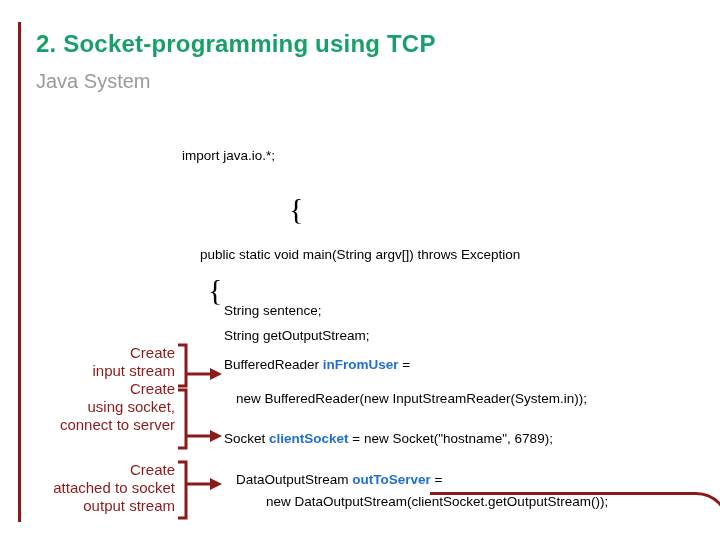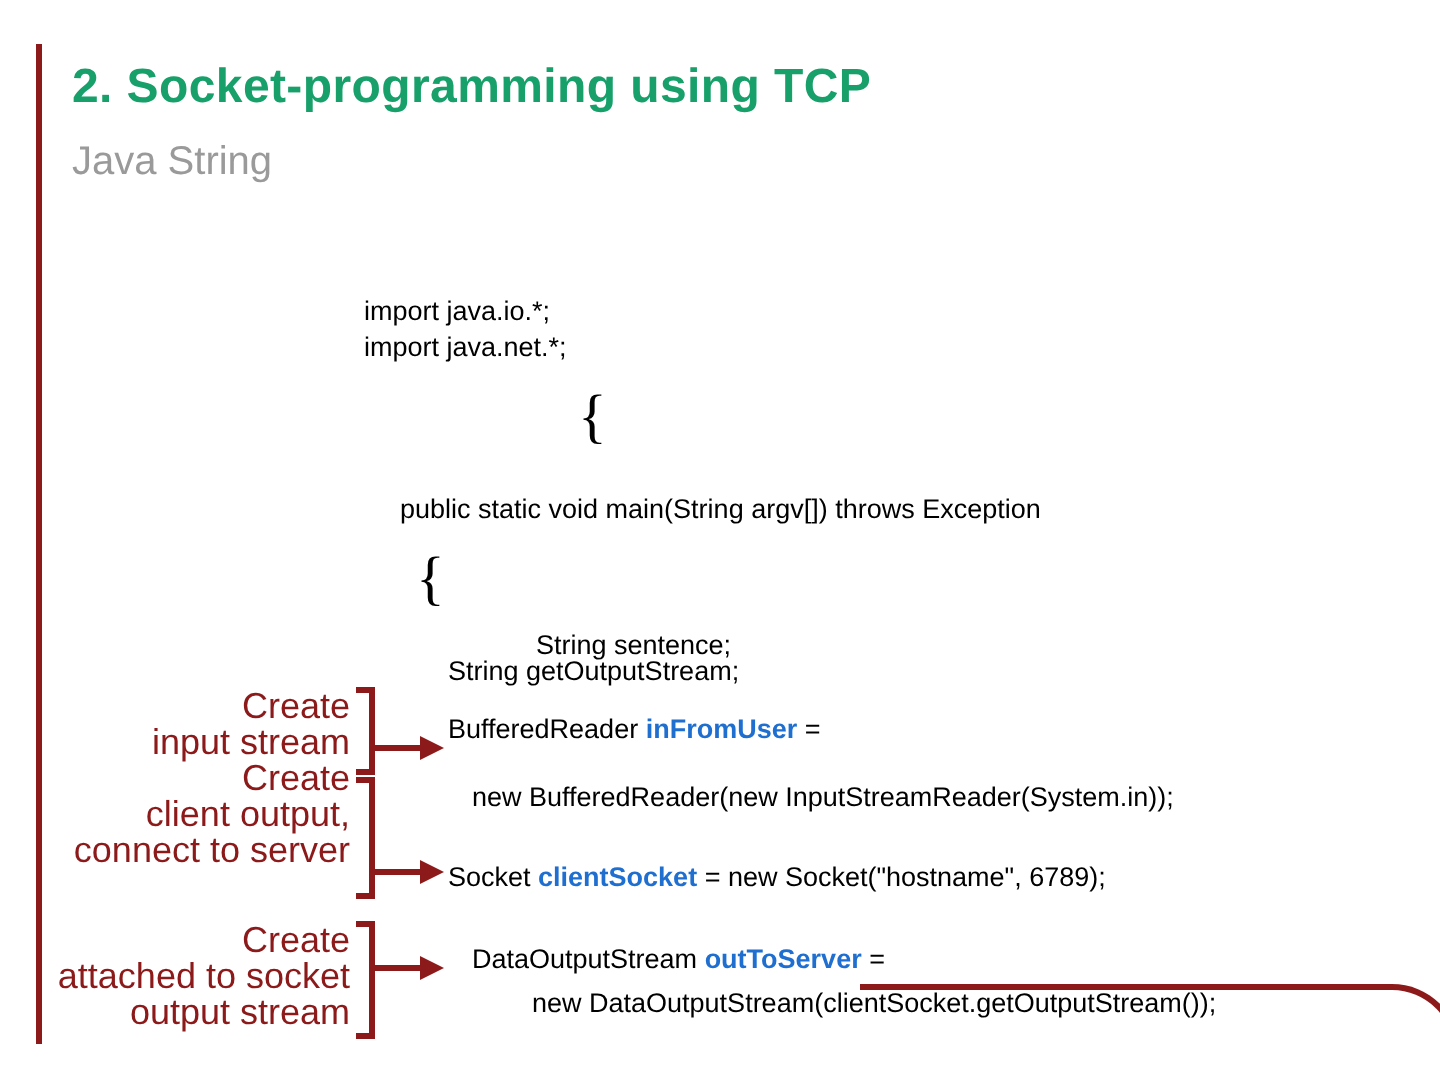--- a/index.html
+++ b/index.html
@@ -71,21 +71,21 @@
     position: absolute;
     font-family: "Liberation Serif", serif;
     font-size: 30px;
     color: #000000;
     line-height: 1;
   }
   
   .annot {
     position: absolute;
     text-align: right;
-    font-size: 18px;
+    font-size: 15px;
     color: #8c1a1a;
     line-height: 18px;
     white-space: nowrap;
   }
   
   .arrows {
     position: absolute;
     left: 0;
     top: 0;
     width: 720px;
@@ -95,31 +95,30 @@
 </style>
 </head>
 <body>
 
 <div id="slide">
 
   <div class="left-rule"></div>
   <div class="bottom-arc"></div>
 
   <div class="title">2. Socket-programming using TCP</div>
-  <div class="subtitle">Java String</div>
+  <div class="subtitle">Java System</div>
 
   <div class="code" style="left:182px; top:147px;">import java.io.*;</div>
-  <div class="code" style="left:182px; top:165px;">import java.net.*;</div>
 
   <div class="brace" style="left:289px; top:194px;">{</div>
 
   <div class="code" style="left:200px; top:246px;">public static void main(String argv[]) throws Exception</div>
   <div class="brace" style="left:208px; top:275px;">{</div>
 
-  <div class="code" style="left:224px; top:314px;margin-left:44px;">String sentence;</div>
+  <div class="code" style="left:224px; top:302px;">String sentence;</div>
   <div class="code" style="left:224px; top:327px;">String getOutputStream;</div>
 
   <div class="code" style="left:224px; top:356px;">
     <span>BufferedReader </span><span class="blue">inFromUser</span><span> =</span>
   </div>
   <div class="code" style="left:236px; top:390px;">new BufferedReader(new InputStreamReader(System.in));</div>
 
   <div class="code" style="left:224px; top:430px;">
     <span>Socket </span><span class="blue">clientSocket</span><span> = new Socket("hostname", 6789);</span>
   </div>
@@ -130,21 +129,21 @@
   <div class="code" style="left:248px; top:493px;margin-left:18px;">new DataOutputStream(clientSocket.getOutputStream());</div>
 
   <div class="annot" style="left:20px; top:344px; width:155px;">
     <div>Create</div>
     <div>input stream</div>
   </div>
 
   <div class="annot" style="left:20px; top:362px; width:155px;">
     <div style="visibility:hidden;">x</div>
     <div>Create</div>
-    <div>client output,</div>
+    <div>using socket,</div>
     <div>connect to server</div>
   </div>
 
   <div class="annot" style="left:20px; top:461px; width:155px;">
     <div>Create</div>
     <div>attached to socket</div>
     <div>output stream</div>
   </div>
 
   <svg class="arrows" viewBox="0 0 720 540">

